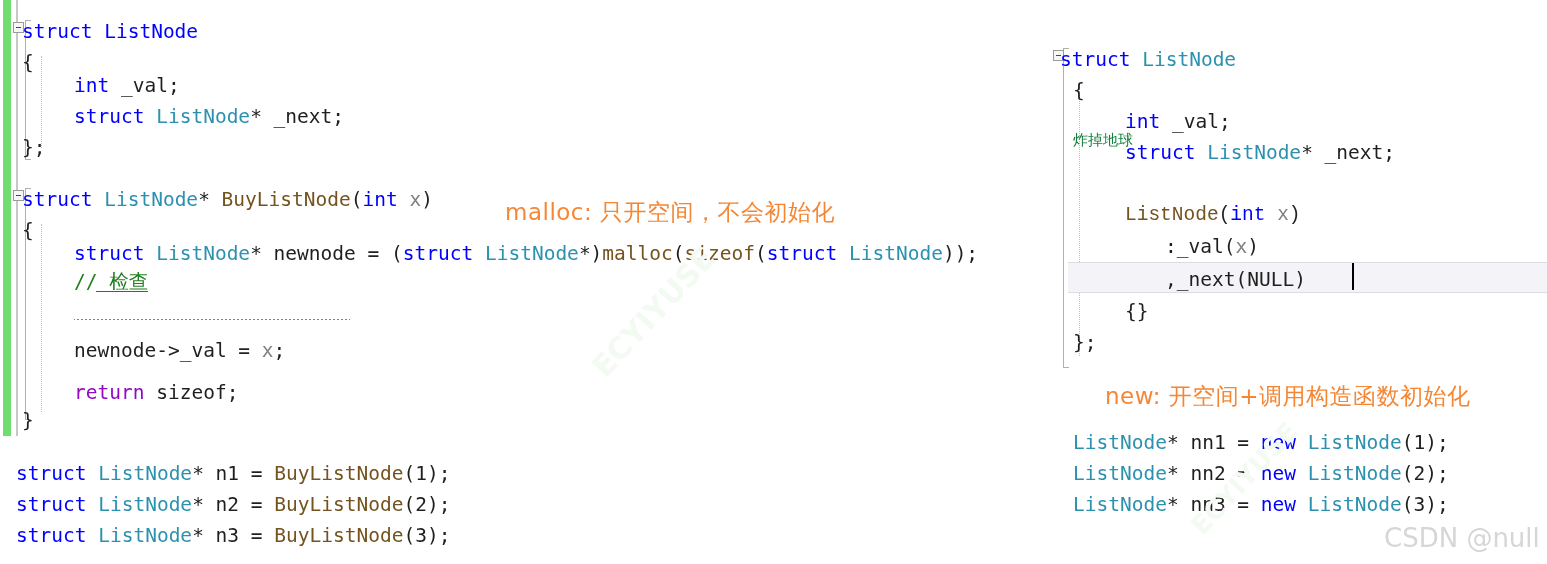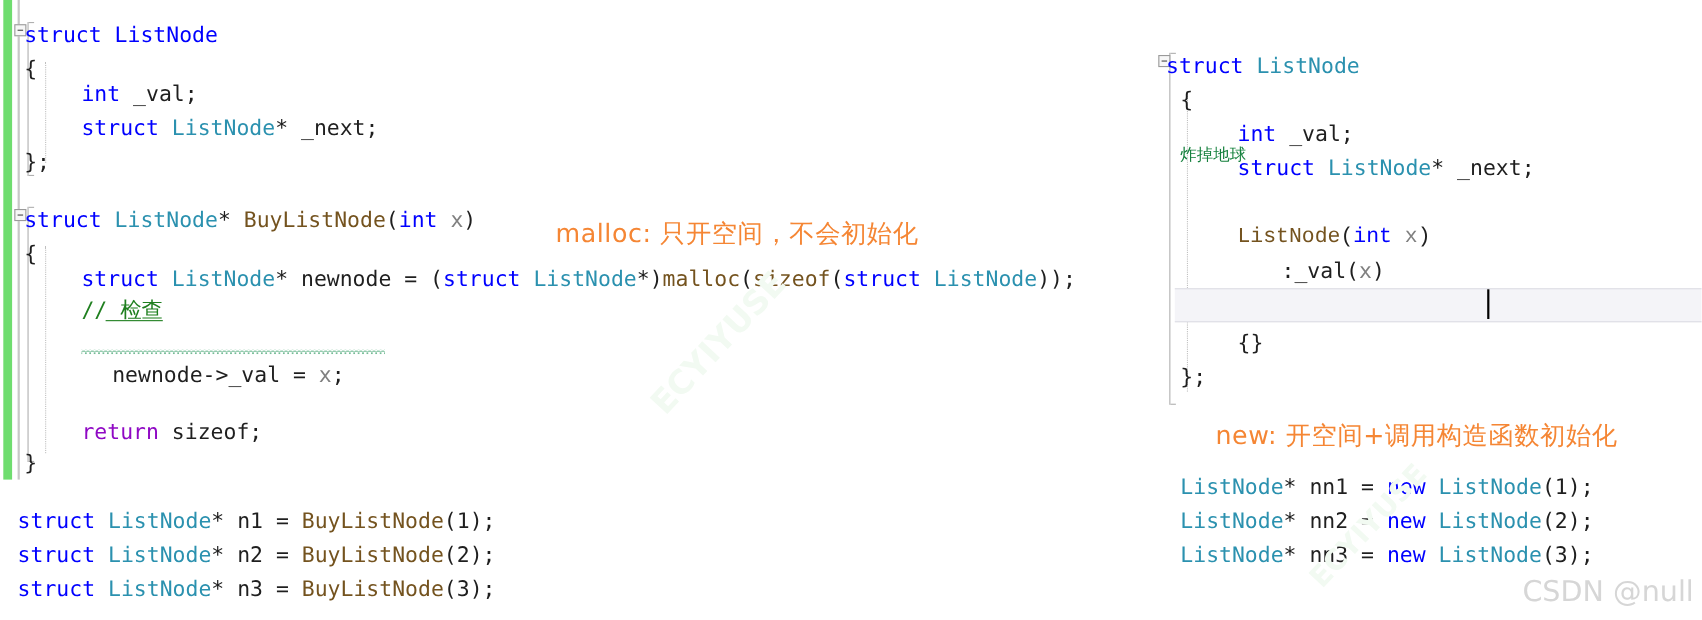--- a/index.html
+++ b/index.html
@@ -196,21 +196,21 @@
 
   <div class="code" style="left:22px; top:215px;">{</div>
 
   <div class="code" style="left:74px; top:238px;"><span class="kw">struct</span><span class="type"> ListNode</span><span class="id">* newnode = (</span><span class="kw">struct</span><span class="type"> ListNode</span><span class="id">*)</span><span class="fn">malloc</span><span class="punct">(</span><span class="fn">sizeof</span><span class="punct">(</span><span class="kw">struct</span><span class="type"> ListNode</span><span class="punct">));</span></div>
 
   <div class="code cmt" style="left:74px; top:266px;">// 检查</div>
   <div class="cmt-underline" style="left:96px; top:291px; width:52px;"></div>
 
   <div class="squiggle" style="left:74px; top:318px; width:276px;"></div>
 
-  <div class="code" style="left:74px; top:325px;margin-left:28px;"><span class="id">newnode-&gt;_val = </span><span class="var">x</span><span class="punct">;</span></div>
+  <div class="code" style="left:74px; top:335px;"><span class="id">newnode-&gt;_val = </span><span class="var">x</span><span class="punct">;</span></div>
 
   <div class="code" style="left:74px; top:377px;"><span class="ctl">return</span><span class="id"> sizeof;</span></div>
 
   <div class="code" style="left:22px; top:405px;">}</div>
 </div>
 
 <div>
   <div class="code" style="left:16px; top:458px;"><span class="kw">struct</span><span class="type"> ListNode</span><span class="id">* n1 = </span><span class="fn">BuyListNode</span><span class="punct">(1);</span></div>
 
   <div class="code" style="left:16px; top:489px;"><span class="kw">struct</span><span class="type"> ListNode</span><span class="id">* n2 = </span><span class="fn">BuyListNode</span><span class="punct">(2);</span></div>
@@ -234,20 +234,21 @@
   <div class="code" style="left:18px; top:45px;">{</div>
 
   <div class="code" style="left:70px; top:76px;"><span class="kw">int</span><span class="id"> _val;</span></div>
 
   <div class="code" style="left:70px; top:107px;"><span class="kw">struct</span><span class="type"> ListNode</span><span class="id">* _next;</span></div>
 
   <div class="code" style="left:70px; top:170px;font-family:Liberation Mono, monospace;"><span class="fn">ListNode</span><span class="punct">(</span><span class="kw">int</span><span class="var"> x</span><span class="punct">)</span></div>
 
   <div class="code" style="left:110px; top:201px;"><span class="id">:_val(</span><span class="var">x</span><span class="punct">)</span></div>
 
+  <div class="code" style="left:110px; top:234px;">,_next(NULL)</div>
   <div class="caret" style="left:297px; top:233px; height:27px;"></div>
 
   <div class="code" style="left:70px; top:266px;">{}</div>
 
   <div class="code" style="left:18px; top:297px;">};</div>
 </div>
 
 <div>
   <div class="code" style="left:1073px; top:427px;"><span class="type">ListNode</span><span class="id">* nn1 = </span><span class="kw">new</span><span class="type"> ListNode</span><span class="punct">(1);</span></div>
 

